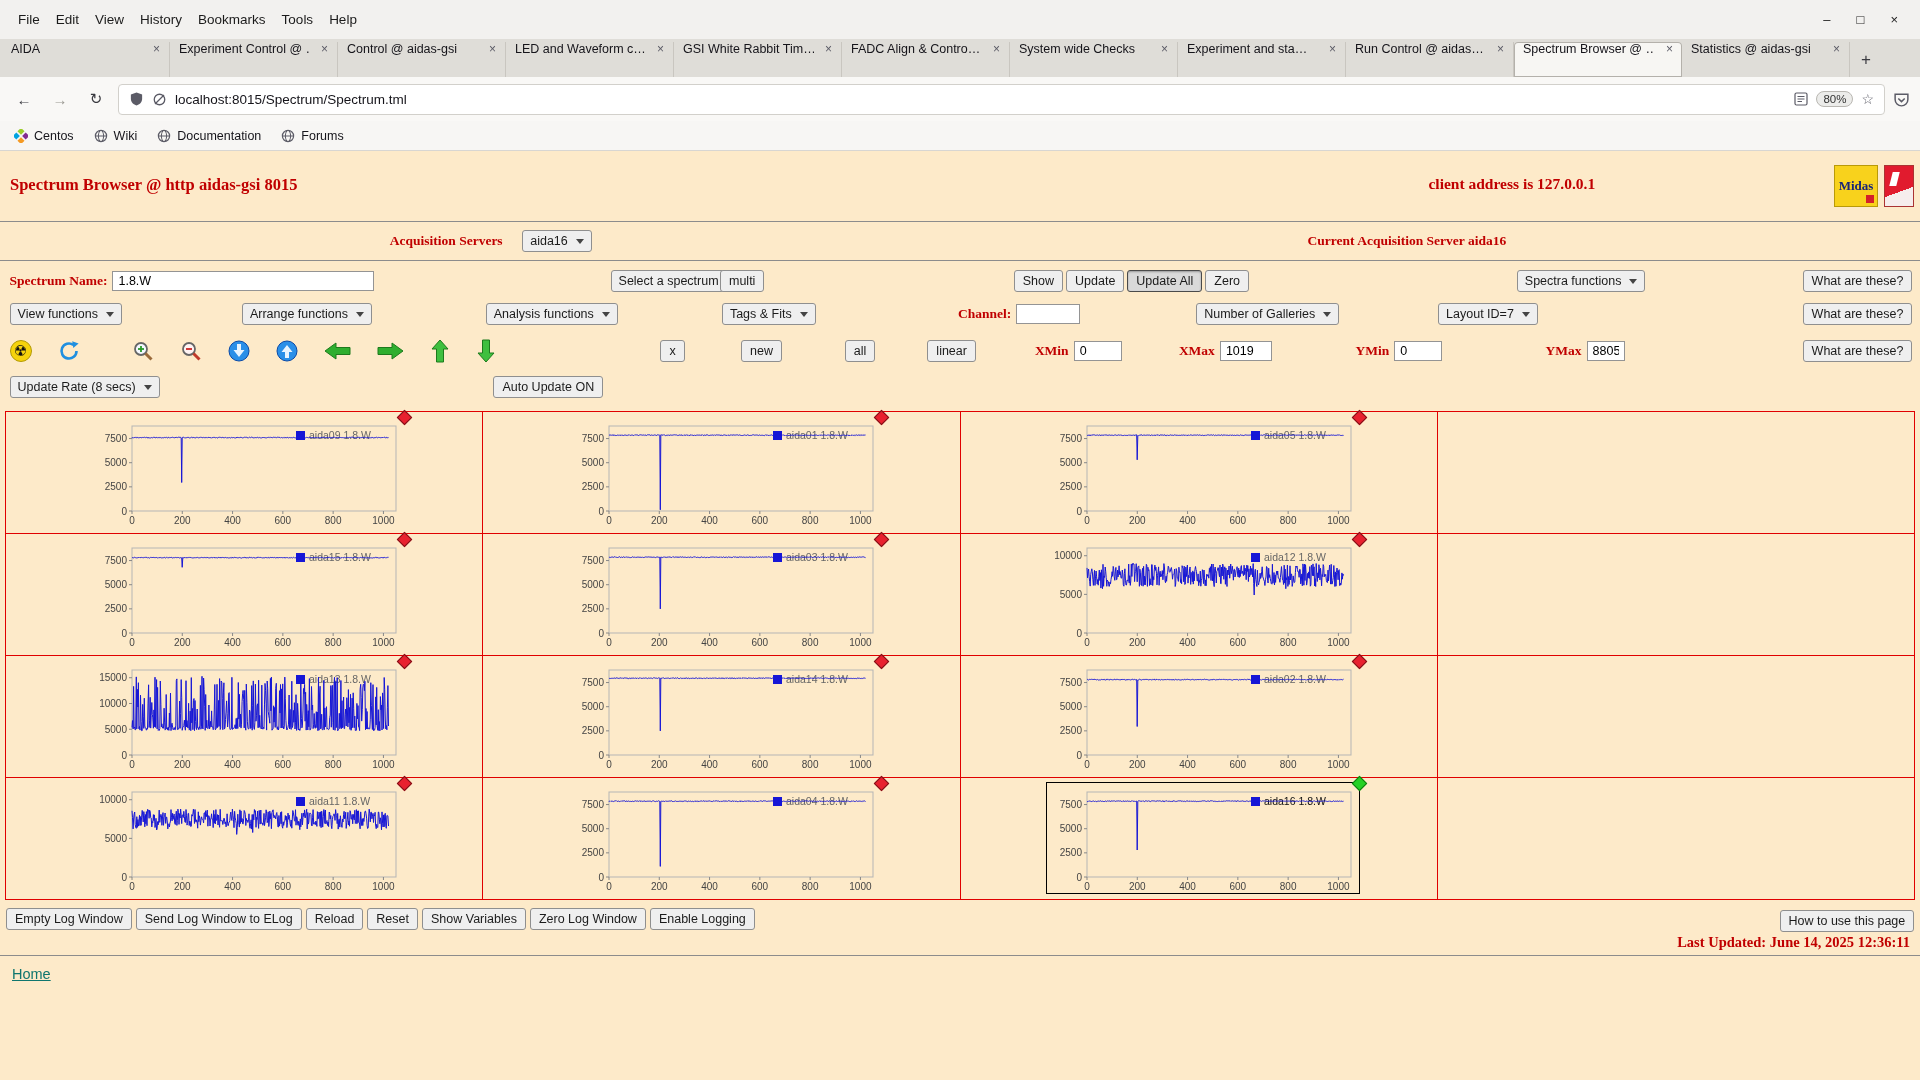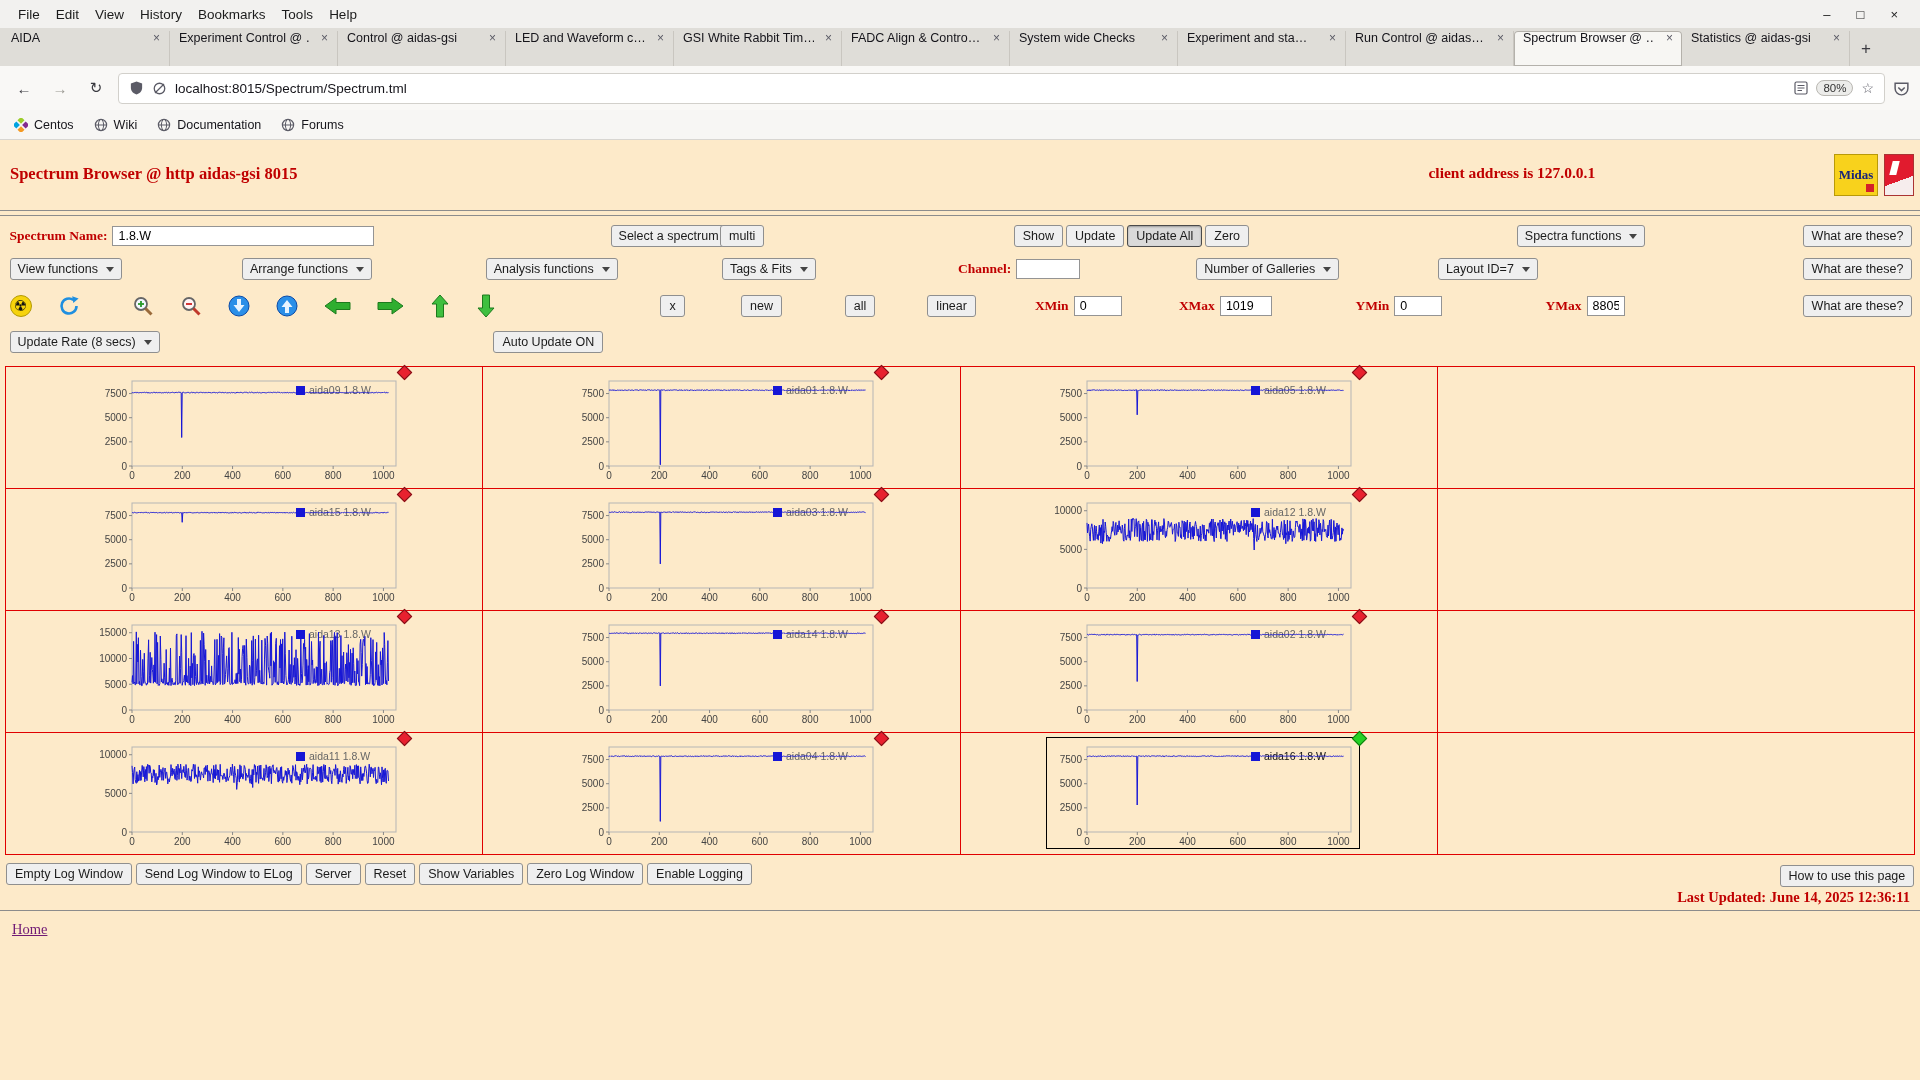--- a/index.html
+++ b/index.html
@@ -1,20 +1,20 @@
 <!DOCTYPE html>
 <html><head>
 <meta charset="utf-8">
 <style>
   *{box-sizing:border-box;margin:0;padding:0}
   html,body{width:1920px;height:1080px;overflow:hidden}
   body{font-family:"Liberation Sans",sans-serif;background:#fdeac9;color:#1b1b1b}
 
   
-  #menubar{height:28px;background:#f2f1ef;display:flex;align-items:center;padding:0 10px;font-size:13.5px;color:#1b1b1b}
+  #menubar{height:39px;background:#f2f1ef;display:flex;align-items:center;padding:0 10px;font-size:13.5px;color:#1b1b1b}
   .menu-item{padding:3px 8px;border-radius:3px;cursor:default}
   #win-controls{margin-left:auto;display:flex;align-items:center;gap:26px;padding-right:12px;font-size:13px;color:#222}
 
   #tabbar{height:38px;background:#dfddd8;display:flex;align-items:stretch;padding:3px 2px 0 2px}
   .tab{flex:0 0 168px;display:flex;align-items:flex-start;gap:11px;padding:0 9px;font-size:12.5px;color:#15141a;border-right:1px solid #c9c6c0;overflow:hidden;background:transparent}
   .tab .tlabel{white-space:nowrap;overflow:hidden;text-overflow:clip}
   .tab .tclose{margin-left:auto;color:#5b5b66;font-size:12px;flex:0 0 auto}
   .tab.active{background:#f7f6f3;box-shadow:inset 0 0 0 1px #b4b1ab;border-radius:4px 4px 0 0;border-right:none}
   .newtab{width:32px;display:flex;align-items:center;justify-content:center;font-size:17px;color:#3a3a40}
 
@@ -63,21 +63,21 @@
   .chart-wrap{position:absolute;left:86px;top:5px;width:312px;height:110px}
   .chart-wrap.selected{outline:1.5px solid #000}
   .diamond{position:absolute;width:11px;height:11px;top:-5px;right:-6px;transform:rotate(45deg);background:#e8212f;border:1px solid #7e0f16}
   .diamond.green{background:#25d125;border-color:#0c7c0c}
 
   
   #footer-row{position:relative;height:26px;margin-top:8px}
   #footer-buttons{position:absolute;left:6px;top:0;display:flex;gap:4px}
   #last-updated{text-align:right;padding-right:10px;font-size:14.5px;}
   #home-row{padding:6px 0 0 12px;font-size:14.5px}
-  #home-row a{color:#701a75;font-family:Liberation Serif, serif}
+  #home-row a{color:#0f766e;font-family:Liberation Sans, sans-serif}
 </style>
 </head>
 <body>
 
 <div id="menubar">
   <div id="menu-items" style="display:flex">
       <div class="menu-item">File</div>
       <div class="menu-item">Edit</div>
       <div class="menu-item">View</div>
       <div class="menu-item">History</div>
@@ -235,20 +235,28 @@
           <i></i>
         </div>
       <div class="fair-logo">
           <i></i>
         </div>
     </div>
   </div>
 
   <hr class="rule">
 
+  <div class="ctrl-row r-acq">
+    <div class="at red lbl" style="left:20.3%">Acquisition Servers</div>
+    <div class="at select" style="left:27.2%">
+      <span>aida16</span>
+        <span class="caret"></span>
+    </div>
+    <div class="at red lbl" style="left:68.1%">Current Acquisition Server aida16</div>
+  </div>
 
   <hr class="rule">
 
   <div class="ctrl-row r1">
     <div class="at" style="left:0.5%">
       <span class="red lbl">Spectrum Name:</span>
       <input class="txt" style="width: 262px;" value="1.8.W">
     </div>
     <div class="at select" style="left:31.8%">
       <span>Select a spectrum</span>
@@ -724,21 +732,21 @@
             <polyline points="40.0,18.6 40.5,18.6 41.1,18.5 41.6,18.0 42.1,17.9 42.7,18.1 43.2,18.1 43.7,18.3 44.3,18.5 44.8,18.6 45.3,18.0 45.9,18.3 46.4,18.0 46.9,18.2 47.5,18.5 48.0,18.0 48.5,18.0 49.1,18.6 49.6,18.6 50.2,18.1 50.7,18.5 51.2,18.3 51.8,17.9 52.3,18.4 52.8,17.8 53.4,17.8 53.9,18.2 54.4,18.4 55.0,18.2 55.5,18.2 56.0,18.3 56.6,18.5 57.1,18.0 57.6,18.6 58.2,17.9 58.7,18.1 59.2,18.5 59.8,18.3 60.3,17.8 60.8,18.1 61.4,17.9 61.9,18.4 62.4,17.9 63.0,17.9 63.5,18.5 64.0,17.8 64.6,18.0 65.1,18.0 65.6,18.1 66.2,18.2 66.7,17.8 67.2,17.9 67.8,17.9 68.3,18.4 68.9,18.2 69.4,18.0 69.9,18.2 70.5,18.0 71.0,18.0 71.5,17.9 72.1,18.2 72.6,18.0 73.1,17.8 73.7,18.0 74.2,18.3 74.7,18.5 75.3,17.9 75.8,18.5 76.3,18.1 76.9,17.8 77.4,18.5 77.9,18.0 78.5,18.1 79.0,18.3 79.5,18.3 80.1,18.3 80.6,17.9 81.1,18.0 81.7,18.4 82.2,18.4 82.7,18.2 83.3,18.5 83.8,18.5 84.3,17.9 84.9,18.1 85.4,17.8 85.9,18.3 86.5,18.0 87.0,18.6 87.6,18.0 88.1,18.0 88.6,18.5 89.2,18.2 89.7,18.2 90.2,67.0 90.8,18.3 91.3,17.9 91.8,17.8 92.4,17.9 92.9,17.8 93.4,18.2 94.0,18.0 94.5,18.2 95.0,18.5 95.6,17.9 96.1,17.9 96.6,18.1 97.2,18.5 97.7,18.6 98.2,17.9 98.8,17.8 99.3,17.9 99.8,18.0 100.4,18.2 100.9,18.3 101.4,17.8 102.0,18.1 102.5,18.3 103.0,17.9 103.6,18.6 104.1,18.2 104.6,17.9 105.2,17.9 105.7,17.8 106.3,17.9 106.8,17.9 107.3,17.9 107.9,18.1 108.4,18.0 108.9,18.6 109.5,18.1 110.0,18.0 110.5,17.8 111.1,18.1 111.6,18.0 112.1,18.1 112.7,17.8 113.2,18.2 113.7,17.9 114.3,18.4 114.8,18.4 115.3,18.1 115.9,17.8 116.4,18.6 116.9,17.8 117.5,18.6 118.0,18.5 118.5,17.9 119.1,17.8 119.6,17.9 120.1,17.8 120.7,18.4 121.2,18.4 121.7,18.2 122.3,18.4 122.8,18.0 123.3,18.4 123.9,18.4 124.4,18.5 125.0,17.9 125.5,18.6 126.0,17.8 126.6,17.9 127.1,18.2 127.6,18.0 128.2,18.1 128.7,18.6 129.2,18.4 129.8,18.4 130.3,18.1 130.8,18.2 131.4,17.9 131.9,17.8 132.4,17.9 133.0,17.8 133.5,17.8 134.0,18.1 134.6,18.2 135.1,18.5 135.6,17.9 136.2,18.4 136.7,18.4 137.2,18.3 137.8,18.2 138.3,18.5 138.8,18.5 139.4,18.0 139.9,18.2 140.4,18.1 141.0,17.8 141.5,18.3 142.0,18.4 142.6,18.2 143.1,17.8 143.7,18.4 144.2,18.4 144.7,18.1 145.3,18.4 145.8,18.3 146.3,18.3 146.9,17.9 147.4,18.3 147.9,18.6 148.5,18.2 149.0,18.6 149.5,18.6 150.1,18.4 150.6,18.4 151.1,18.3 151.7,18.5 152.2,18.3 152.7,18.4 153.3,18.5 153.8,18.1 154.3,18.2 154.9,18.1 155.4,17.8 155.9,18.1 156.5,17.9 157.0,18.2 157.5,17.8 158.1,18.2 158.6,18.2 159.1,18.4 159.7,18.4 160.2,18.2 160.7,18.0 161.3,18.2 161.8,17.8 162.4,18.5 162.9,17.9 163.4,17.8 164.0,17.9 164.5,17.8 165.0,18.2 165.6,17.8 166.1,18.3 166.6,18.3 167.2,18.4 167.7,18.2 168.2,18.5 168.8,18.2 169.3,18.4 169.8,18.5 170.4,18.5 170.9,18.6 171.4,18.4 172.0,17.8 172.5,18.1 173.0,18.6 173.6,18.0 174.1,18.5 174.6,18.2 175.2,18.3 175.7,18.4 176.2,17.8 176.8,18.4 177.3,17.9 177.8,18.3 178.4,18.2 178.9,18.1 179.4,17.8 180.0,17.9 180.5,17.9 181.1,18.1 181.6,17.8 182.1,17.7 182.7,18.0 183.2,17.8 183.7,18.3 184.3,18.2 184.8,17.9 185.3,17.9 185.9,17.8 186.4,18.1 186.9,18.4 187.5,18.0 188.0,18.2 188.5,18.1 189.1,17.8 189.6,18.6 190.1,17.8 190.7,17.8 191.2,17.9 191.7,18.1 192.3,18.3 192.8,18.4 193.3,18.2 193.9,18.3 194.4,18.2 194.9,18.0 195.5,17.9 196.0,17.9 196.5,18.3 197.1,17.9 197.6,18.5 198.1,18.6 198.7,18.3 199.2,18.1 199.8,17.9 200.3,18.1 200.8,18.2 201.4,18.6 201.9,18.2 202.4,17.9 203.0,18.5 203.5,17.9 204.0,18.1 204.6,18.3 205.1,18.2 205.6,18.1 206.2,18.4 206.7,18.6 207.2,18.6 207.8,17.8 208.3,18.5 208.8,18.1 209.4,18.6 209.9,18.5 210.4,18.5 211.0,18.2 211.5,17.8 212.0,18.2 212.6,18.3 213.1,18.0 213.6,17.9 214.2,18.4 214.7,18.3 215.2,17.8 215.8,18.0 216.3,18.0 216.8,17.9 217.4,17.9 217.9,18.3 218.5,18.2 219.0,17.9 219.5,17.8 220.1,18.4 220.6,18.3 221.1,18.0 221.7,18.3 222.2,18.1 222.7,18.4 223.3,17.8 223.8,18.5 224.3,18.3 224.9,18.0 225.4,18.4 225.9,17.8 226.5,18.1 227.0,18.1 227.5,18.0 228.1,18.4 228.6,17.9 229.1,18.0 229.7,18.5 230.2,18.1 230.7,18.3 231.3,18.2 231.8,17.9 232.3,18.3 232.9,18.1 233.4,17.9 233.9,17.9 234.5,17.9 235.0,18.2 235.5,18.0 236.1,18.1 236.6,18.1 237.2,18.4 237.7,18.1 238.2,18.5 238.8,18.0 239.3,18.1 239.8,17.8 240.4,18.1 240.9,18.5 241.4,18.1 242.0,18.1 242.5,18.1 243.0,18.4 243.6,18.0 244.1,17.8 244.6,18.6 245.2,18.3 245.7,18.1 246.2,18.3 246.8,18.5 247.3,18.2 247.8,18.0 248.4,18.6 248.9,17.8 249.4,18.0 250.0,18.0 250.5,18.1 251.0,18.2 251.6,18.5 252.1,18.4 252.6,17.8 253.2,18.2 253.7,18.2 254.2,17.8 254.8,18.3 255.3,17.7 255.9,18.3 256.4,17.9 256.9,17.7 257.5,18.2 258.0,18.3 258.5,18.5 259.1,18.1 259.6,18.2 260.1,17.8 260.7,18.4 261.2,18.1 261.7,18.5 262.3,17.9 262.8,18.5 263.3,18.4 263.9,18.5 264.4,18.3 264.9,18.1 265.5,18.6 266.0,18.5 266.5,17.9 267.1,18.0 267.6,17.9 268.1,18.0 268.7,18.6 269.2,18.6 269.7,18.5 270.3,17.8 270.8,18.0 271.3,18.3 271.9,17.8 272.4,18.6 272.9,18.0 273.5,18.3 274.0,18.1 274.6,18.2 275.1,17.9 275.6,18.2 276.2,18.2 276.7,17.8 277.2,17.8 277.8,18.4 278.3,18.0 278.8,18.1 279.4,18.3 279.9,18.3 280.4,18.5 281.0,18.3 281.5,18.3 282.0,18.1 282.6,18.0 283.1,18.5 283.6,18.2 284.2,18.5 284.7,18.6 285.2,18.5 285.8,18.4 286.3,17.8 286.8,17.8 287.4,18.5 287.9,18.0 288.4,18.1 289.0,18.5 289.5,18.3 290.0,18.0 290.6,18.1 291.1,17.9 291.6,18.5 292.2,17.9 292.7,18.1 293.3,18.0 293.8,18.5 294.3,18.2 294.9,18.1 295.4,18.5 295.9,18.0 296.5,18.2" fill="none" stroke="#1616d6" stroke-width="1"></polyline>
           </svg><div class="diamond green"></div></div>
       </div>
       <div class="cell"></div>
     </div>
 
   <div id="footer-row">
     <div id="footer-buttons">
         <button class="btn">Empty Log Window</button>
         <button class="btn">Send Log Window to ELog</button>
-        <button class="btn">Server</button>
+        <button class="btn">Reload</button>
         <button class="btn">Reset</button>
         <button class="btn">Show Variables</button>
         <button class="btn">Zero Log Window</button>
         <button class="btn">Enable Logging</button>
       </div>
     <button class="btn atr" style="right:0.3%">How to use this page</button>
   </div>
 
   <div id="last-updated" class="red">Last Updated: June 14, 2025 12:36:11</div>
 

